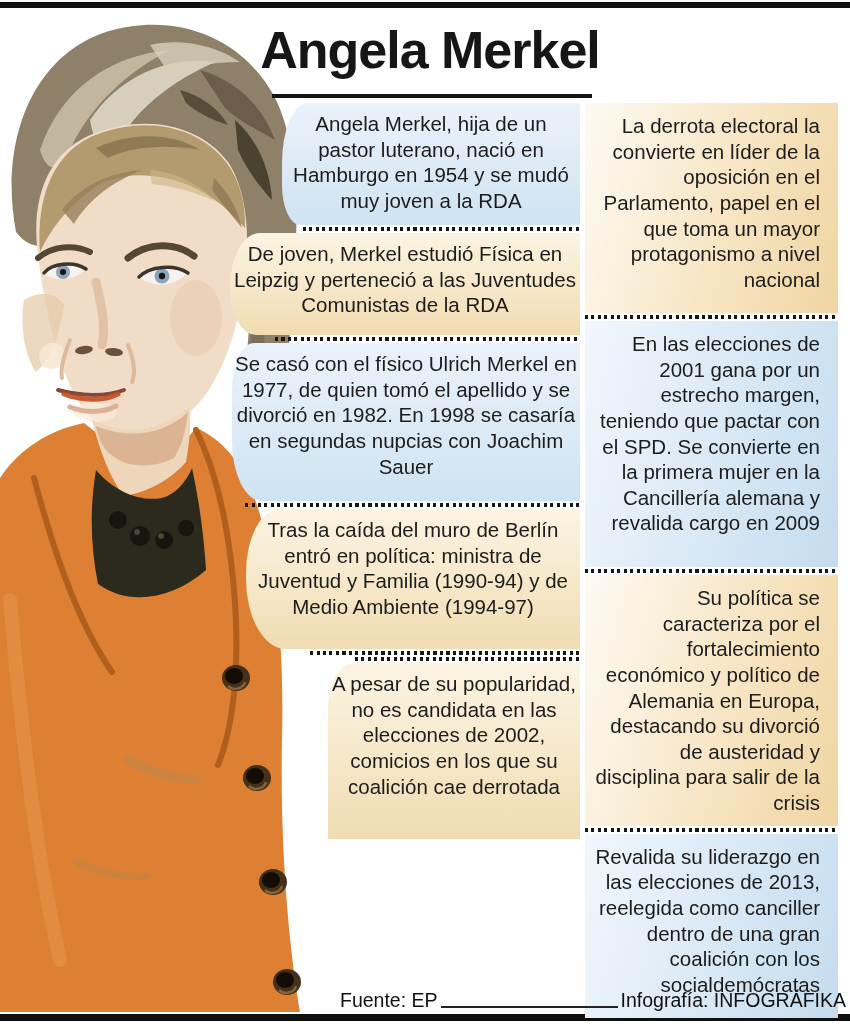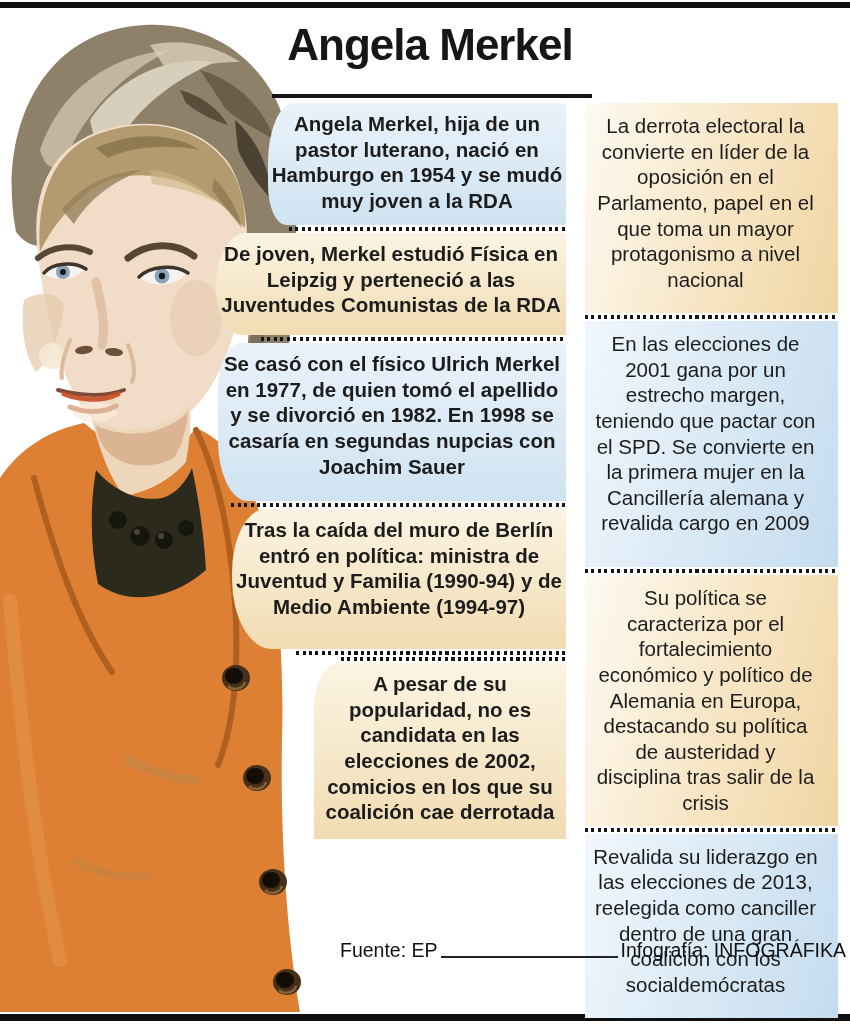--- a/index.html
+++ b/index.html
@@ -7,38 +7,38 @@
     position:relative; width:850px; height:1024px; background:#ffffff;
     overflow:hidden; font-family:"Liberation Sans", sans-serif;
     -webkit-font-smoothing:antialiased;
   }
   .bar { position:absolute; left:0; width:850px; background:#101010; }
   .bar.top { top:2px; height:6px; }
   .bar.bottom { top:1014px; height:7px; }
 
   .page-title {
     position:absolute; top:20px; left:150px; width:560px; margin:0;
-    text-align:center; font-size:44px; font-weight:600; color:#161616;
+    text-align:center; font-size:52px; font-weight:600; color:#161616;
     letter-spacing:-1px; z-index:3;
   }
   .title-underline {
     position:absolute; top:94px; left:272px; width:320px; height:4px;
     background:#141414; z-index:3;
   }
 
   .portrait { position:absolute; top:0; left:0; z-index:1; }
 
-  .col-middle { position:absolute; left:216px; top:103px; width:350px; z-index:2;font-weight:bold; }
+  .col-middle { position:absolute; left:230px; top:103px; width:350px; z-index:2; }
   .col-right  { position:absolute; left:585px; top:103px; width:253px; z-index:2; }
 
   .block {
     box-sizing:border-box; font-size:20.5px; line-height:1.25; color:#1c1c1c;
   }
   .col-middle .block { text-align:center; padding:8px 3px; }
-  .col-right  .block { text-align:center;   padding:10px 18px 10px 6px; }
+  .col-right  .block { text-align:right;   padding:10px 18px 10px 6px; }
 
   .tone-blue  { background:linear-gradient(180deg,#eaf2fa 0%,#cfe3f2 100%); }
   .tone-cream { background:linear-gradient(180deg,#fbf4e3 0%,#f1dcb2 100%); }
   .col-right .tone-peach { background:linear-gradient(105deg,#fdfaf2 0%,#f7e5c4 55%,#f0d5a3 100%); }
   .col-right .tone-blue  { background:linear-gradient(105deg,#f1f7fc 0%,#d8e8f5 55%,#c5dcee 100%); }
 
   .dotted {
     height:4px; margin:2px 0;
     background-image:repeating-linear-gradient(to right,#161616 0 3px,transparent 3px 6.5px);
   }
@@ -49,21 +49,21 @@
   .mb3{margin-left:2px;  min-height:158px; border-radius:22px 0 0 30px / 48px 0 0 60px;}
   .mb4{margin-left:16px; min-height:140px; border-radius:34px 0 0 40px / 64px 0 0 70px;}
   .mb5{margin-left:78px; min-height:144px; border-radius:30px 0 0 26px / 52px 0 0 44px;}
   .mb6{margin-left:98px; min-height:176px; border-radius:26px 0 0 0 / 44px 0 0 0;}
   .ms1{margin-left:73px;} .ms2{margin-left:45px;} .ms3{margin-left:15px;}
   .ms4{margin-left:80px;} .ms5{margin-left:125px;}
 
   .rb1{min-height:210px;} .rb2{min-height:246px;} .rb3{min-height:218px;} .rb4{min-height:184px;}
 
   .footer {
-    position:absolute; left:340px; top:936px; width:506px; height:26px;
+    position:absolute; left:340px; top:986px; width:506px; height:26px;
     display:flex; align-items:flex-end; font-size:19.5px; color:#111; z-index:3;
   }
   .footer-line { flex:1; border-bottom:2px solid #222; margin:0 3px 4px 3px; }
   .footer .label { white-space:nowrap; }
 </style>
 </head>
 <body>
 
 <div class="page">
 
@@ -194,21 +194,21 @@
     <div class="dotted ms4"></div>
     <div class="dotted ms5"></div>
     <div class="block tone-cream mb6">A pesar de su popularidad, no es candidata en las elecciones de 2002, comicios en los que su coalición cae derrotada</div>
   </div>
 
   <div class="col-right">
     <div class="block tone-peach rb1">La derrota electoral la convierte en líder de la oposición en el Parlamento, papel en el que toma un mayor protagonismo a nivel nacional</div>
     <div class="dotted"></div>
     <div class="block tone-blue rb2">En las elecciones de 2001 gana por un estrecho margen, teniendo que pactar con el SPD. Se convierte en la primera mujer en la Cancillería alemana y revalida cargo en 2009</div>
     <div class="dotted"></div>
-    <div class="block tone-peach rb3">Su política se caracteriza por el fortalecimiento económico y político de Alemania en Europa, destacando su política de austeridad y disciplina tras salir de la crisis</div>
+    <div class="block tone-peach rb3">Su política se caracteriza por el fortalecimiento económico y político de Alemania en Europa, destacando su divorció de austeridad y disciplina para salir de la crisis</div>
     <div class="dotted"></div>
     <div class="block tone-blue rb4">Revalida su liderazgo en las elecciones de 2013, reelegida como canciller dentro de una gran coalición con los socialdemócratas</div>
   </div>
 
   <div class="footer">
     <span class="label">Fuente: EP</span>
     <span class="footer-line"></span>
     <span class="label">Infografía: INFOGRÁFIKA</span>
   </div>
 

